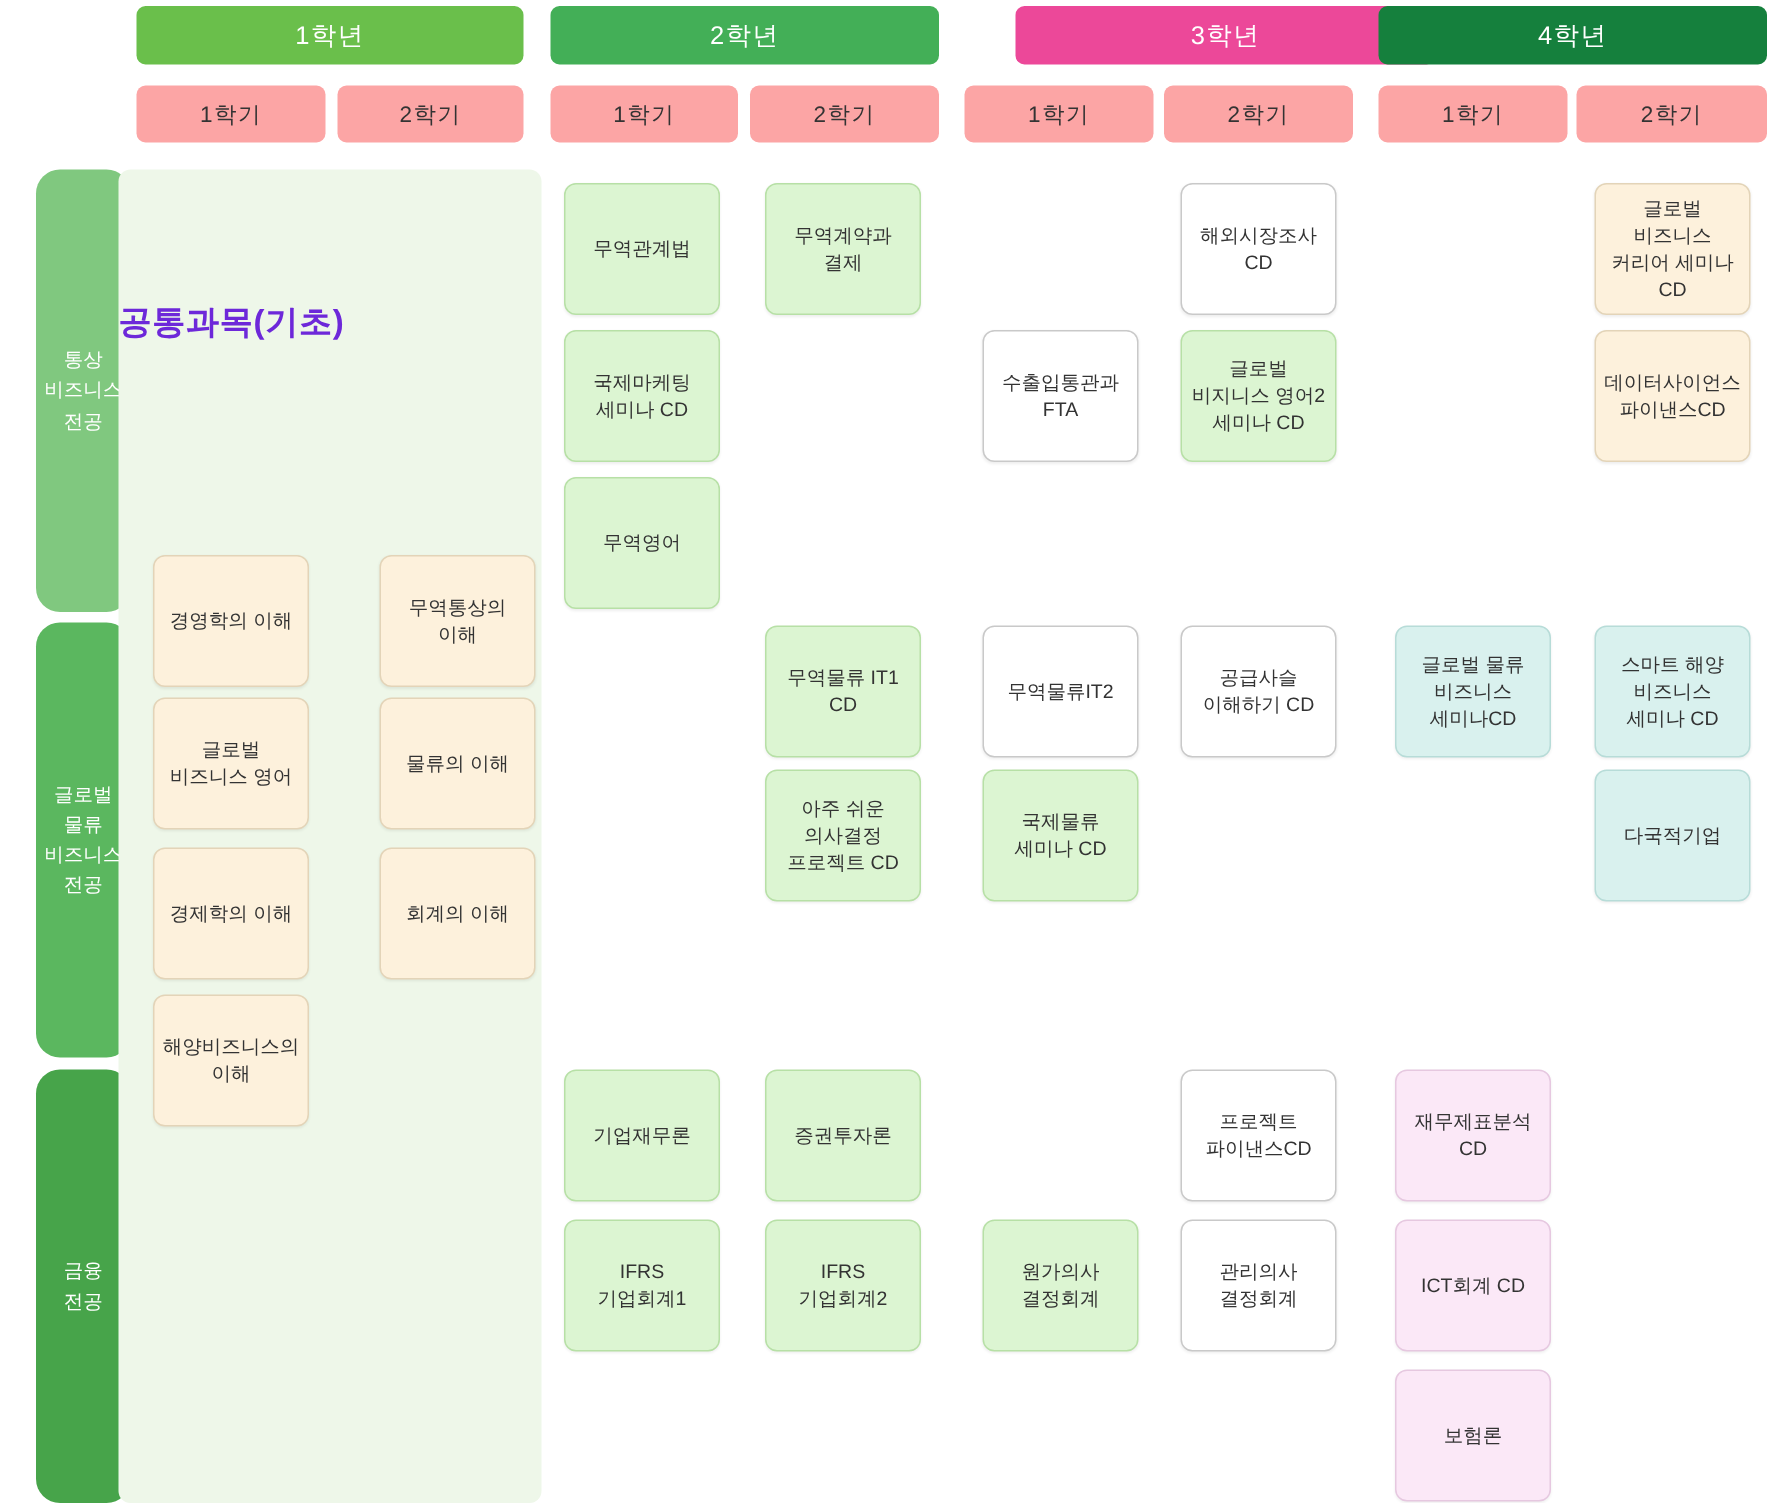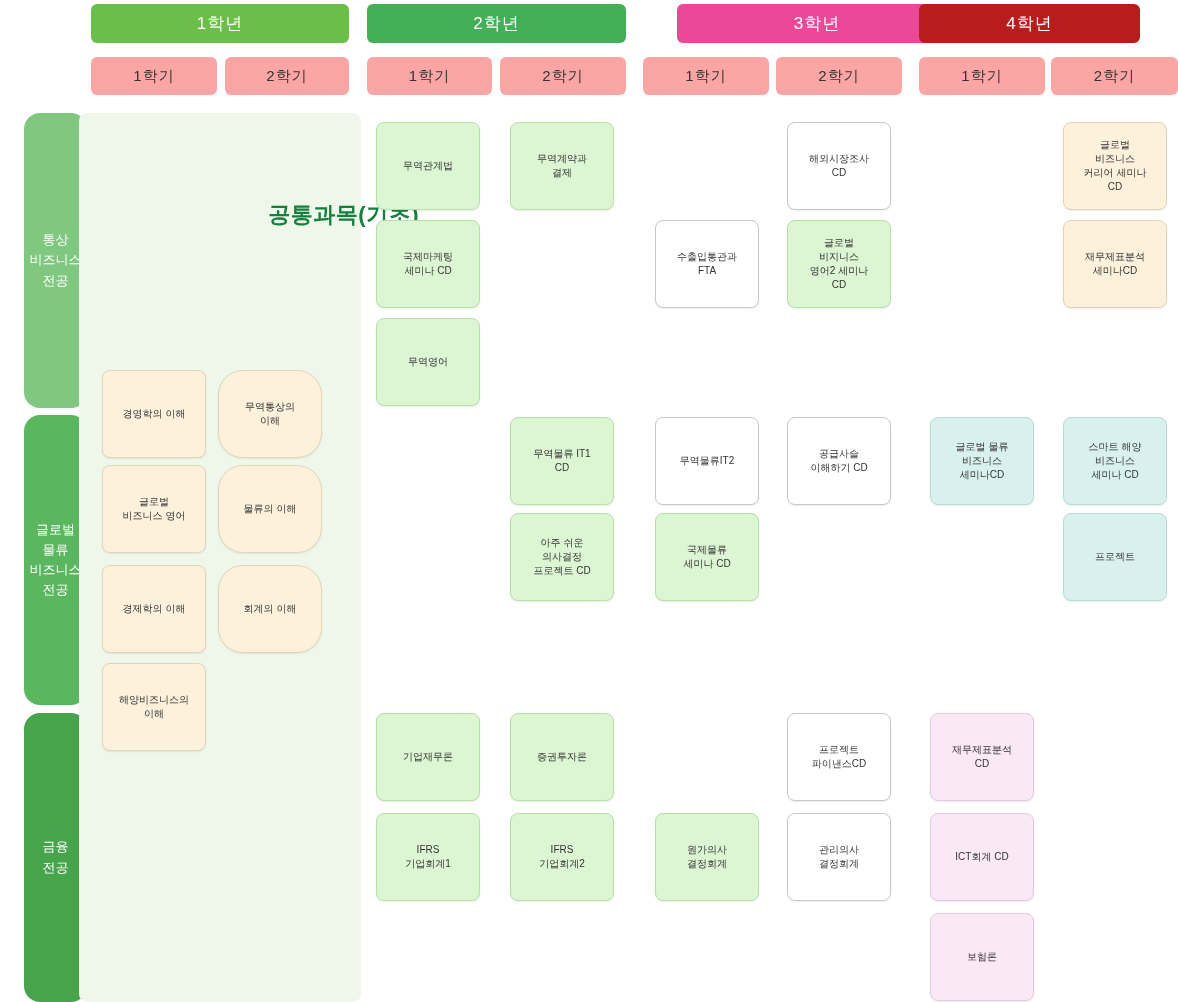--- a/index.html
+++ b/index.html
@@ -9,21 +9,21 @@
   }
   
   .year-header{
     position:absolute;top:4px;height:39px;border-radius:6px;
     display:flex;align-items:center;justify-content:center;
     color:#ffffff;font-size:17px;font-weight:500;letter-spacing:1px;
   }
   .yh-1{left:91px;width:258px;background:#6abf4b;}
   .yh-2{left:367px;width:259px;background:#43af57;}
   .yh-3{left:677px;width:280px;background:#ec4899;}
-  .yh-4{left:919px;width:221px;background:#b91c1c;}
+  .yh-4{left:919px;width:259px;background:#15803d;}
   
   .sem{
     position:absolute;top:57px;height:38px;border-radius:6px;background:#fca5a5;
     display:flex;align-items:center;justify-content:center;
     font-size:15px;color:#333;letter-spacing:1px;
   }
   .sem-0{left:91px;width:126px;}  .sem-1{left:225px;width:124px;}
   .sem-2{left:367px;width:125px;} .sem-3{left:500px;width:126px;}
   .sem-4{left:643px;width:126px;} .sem-5{left:776px;width:126px;}
   .sem-6{left:919px;width:126px;} .sem-7{left:1051px;width:127px;}
@@ -37,45 +37,45 @@
   }
   .track-1{top:113px;height:295px;background:#80c87f;}
   .track-2{top:415px;height:290px;background:#5bb75f;}
   .track-3{top:713px;height:289px;background:#47a44a;}
   
   .common-area{
     position:absolute;left:79px;top:113px;width:282px;height:889px;
     background:#eef7e9;border-radius:8px;
   }
   .common-title{
-    position:absolute;left:79px;top:200px;width:340px;text-align:right;
-    font-size:22px;font-weight:bold;color:#15803d;letter-spacing:.5px;
+    position:absolute;left:79px;top:200px;width:340px;text-align:left;
+    font-size:22px;font-weight:bold;color:#6d28d9;letter-spacing:.5px;
   }
   
   .card{
     position:absolute;width:104px;height:88px;border-radius:8px;
     display:flex;align-items:center;justify-content:center;text-align:center;
-    font-size:10px;line-height:1.4;color:#333;padding:19px;box-sizing:border-box;
+    font-size:13px;line-height:1.4;color:#333;padding:5px;box-sizing:border-box;
     box-shadow:0 1px 2px rgba(0,0,0,0.07);word-break:keep-all;border:1px solid transparent;
   }
   .card[data-type="green"]{background:#dcf5d2;border-color:#b7e0a6;}
   .card[data-type="white"]{background:#ffffff;border-color:#c9c9c9;}
   .card[data-type="cream"]{background:#fdf1dc;border-color:#e3d4b8;}
   .card[data-type="cyan"] {background:#d9f1ee;border-color:#b7dcd8;}
   .card[data-type="pink"] {background:#fbe8f7;border-color:#e6c8e0;}
   
   .col-y2s1{left:376px;} .col-y2s2{left:510px;}
   .col-y3s1{left:655px;} .col-y3s2{left:787px;}
   .col-y4s1{left:930px;} .col-y4s2{left:1063px;}
   
   .row-1{top:122px;} .row-2{top:220px;} .row-3{top:318px;}
   .row-4{top:417px;} .row-5{top:513px;}
   .row-6{top:713px;} .row-7{top:813px;} .row-8{top:913px;}
   
-  .ccol-a{left:102px;} .ccol-b{left:218px;border-radius:25px;}
+  .ccol-a{left:102px;} .ccol-b{left:253px;}
   .crow-1{top:370px;} .crow-2{top:465px;} .crow-3{top:565px;} .crow-4{top:663px;}
 </style>
 </head>
 <body>
 
 <div class="page">
 
   <div class="year-header yh-1">1학년</div>
   <div class="year-header yh-2">2학년</div>
   <div class="year-header yh-3">3학년</div>
@@ -127,17 +127,17 @@
   <div class="card col-y3s2 row-4" data-type="white">공급사슬 이해하기 CD</div>
   <div class="card col-y3s2 row-6" data-type="white">프로젝트 파이낸스CD</div>
   <div class="card col-y3s2 row-7" data-type="white">관리의사 결정회계</div>
 
   <div class="card col-y4s1 row-4" data-type="cyan">글로벌 물류 비즈니스 세미나CD</div>
   <div class="card col-y4s1 row-6" data-type="pink">재무제표분석 CD</div>
   <div class="card col-y4s1 row-7" data-type="pink">ICT회계 CD</div>
   <div class="card col-y4s1 row-8" data-type="pink">보험론</div>
 
   <div class="card col-y4s2 row-1" data-type="cream">글로벌 비즈니스 커리어 세미나 CD</div>
-  <div class="card col-y4s2 row-2" data-type="cream">재무제표분석 세미나CD</div>
+  <div class="card col-y4s2 row-2" data-type="cream">데이터사이언스 파이낸스CD</div>
   <div class="card col-y4s2 row-4" data-type="cyan">스마트 해양 비즈니스 세미나 CD</div>
-  <div class="card col-y4s2 row-5" data-type="cyan">프로젝트</div>
+  <div class="card col-y4s2 row-5" data-type="cyan">다국적기업</div>
 
 </div>
 
 </body></html>

